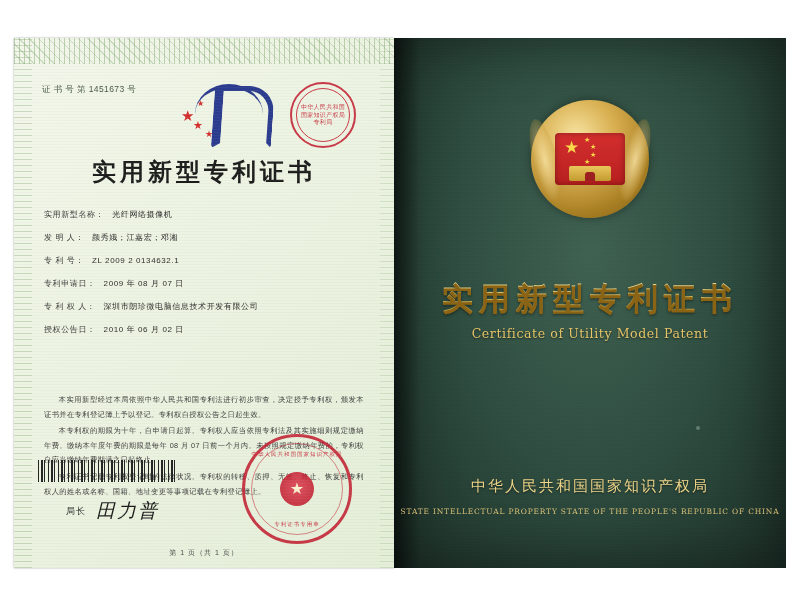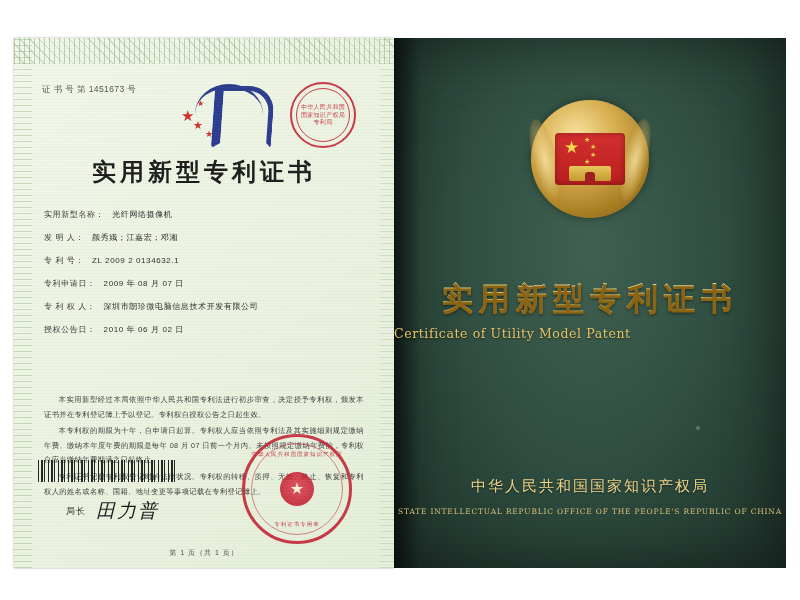--- a/index.html
+++ b/index.html
@@ -403,21 +403,21 @@
     text-shadow: 0 1px 0 #8a6414, 0 2px 3px rgba(0,0,0,0.5);
     background: linear-gradient(180deg, #fdf0b5 0%, #e8c55e 45%, #b8902f 100%);
     -webkit-background-clip: text;
     background-clip: text;
     -webkit-text-fill-color: transparent;
   }
   .cover-title-en {
     position: absolute;
     left: 0; right: 0;
     top: 288px;
-    text-align: left;
+    text-align: center;
     font-family: "DejaVu Serif", serif;
     font-size: 12.5px;
     letter-spacing: 0.6px;
     color: #e5c469;
     text-shadow: 0 1px 2px rgba(0,0,0,0.55);
   }
   .cover-office-cn {
     position: absolute;
     left: 0; right: 0;
     bottom: 72px;
@@ -549,17 +549,17 @@
       </div>
 
       <div class="cover-title-cn">实用新型专利证书</div>
 
       <div class="cover-title-en">Certificate of Utility Model Patent</div>
 
       <div class="dot-mark"></div>
 
       <div class="cover-office-cn">中华人民共和国国家知识产权局</div>
 
-      <div class="cover-office-en">STATE INTELLECTUAL REPUBLIC OFFICE OF THE PEOPLE'S REPUBLIC OF CHINA</div>
+      <div class="cover-office-en">STATE INTELLECTUAL PROPERTY STATE OF THE PEOPLE'S REPUBLIC OF CHINA</div>
     </div>
 
   </div>
 </div>
 
 </body></html>

